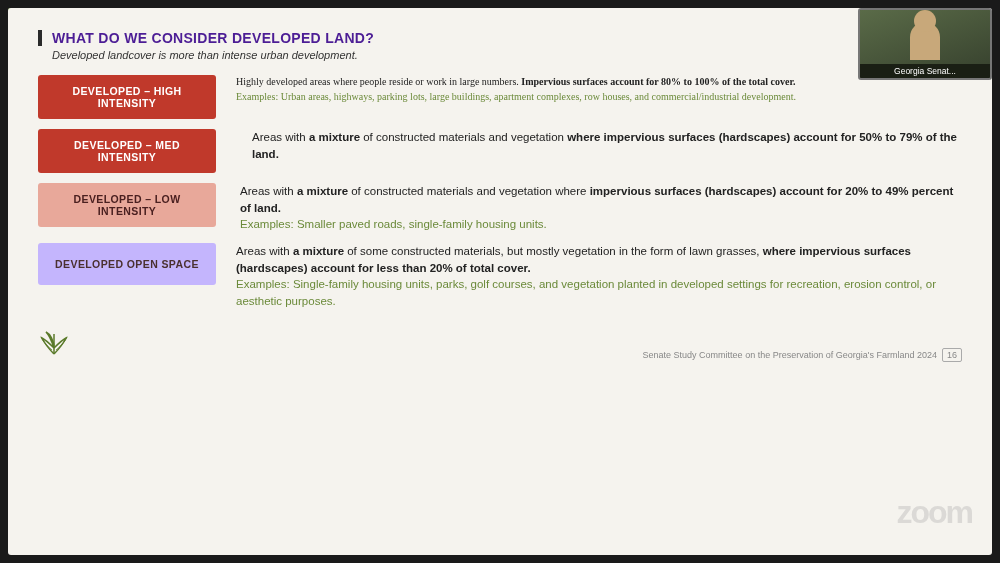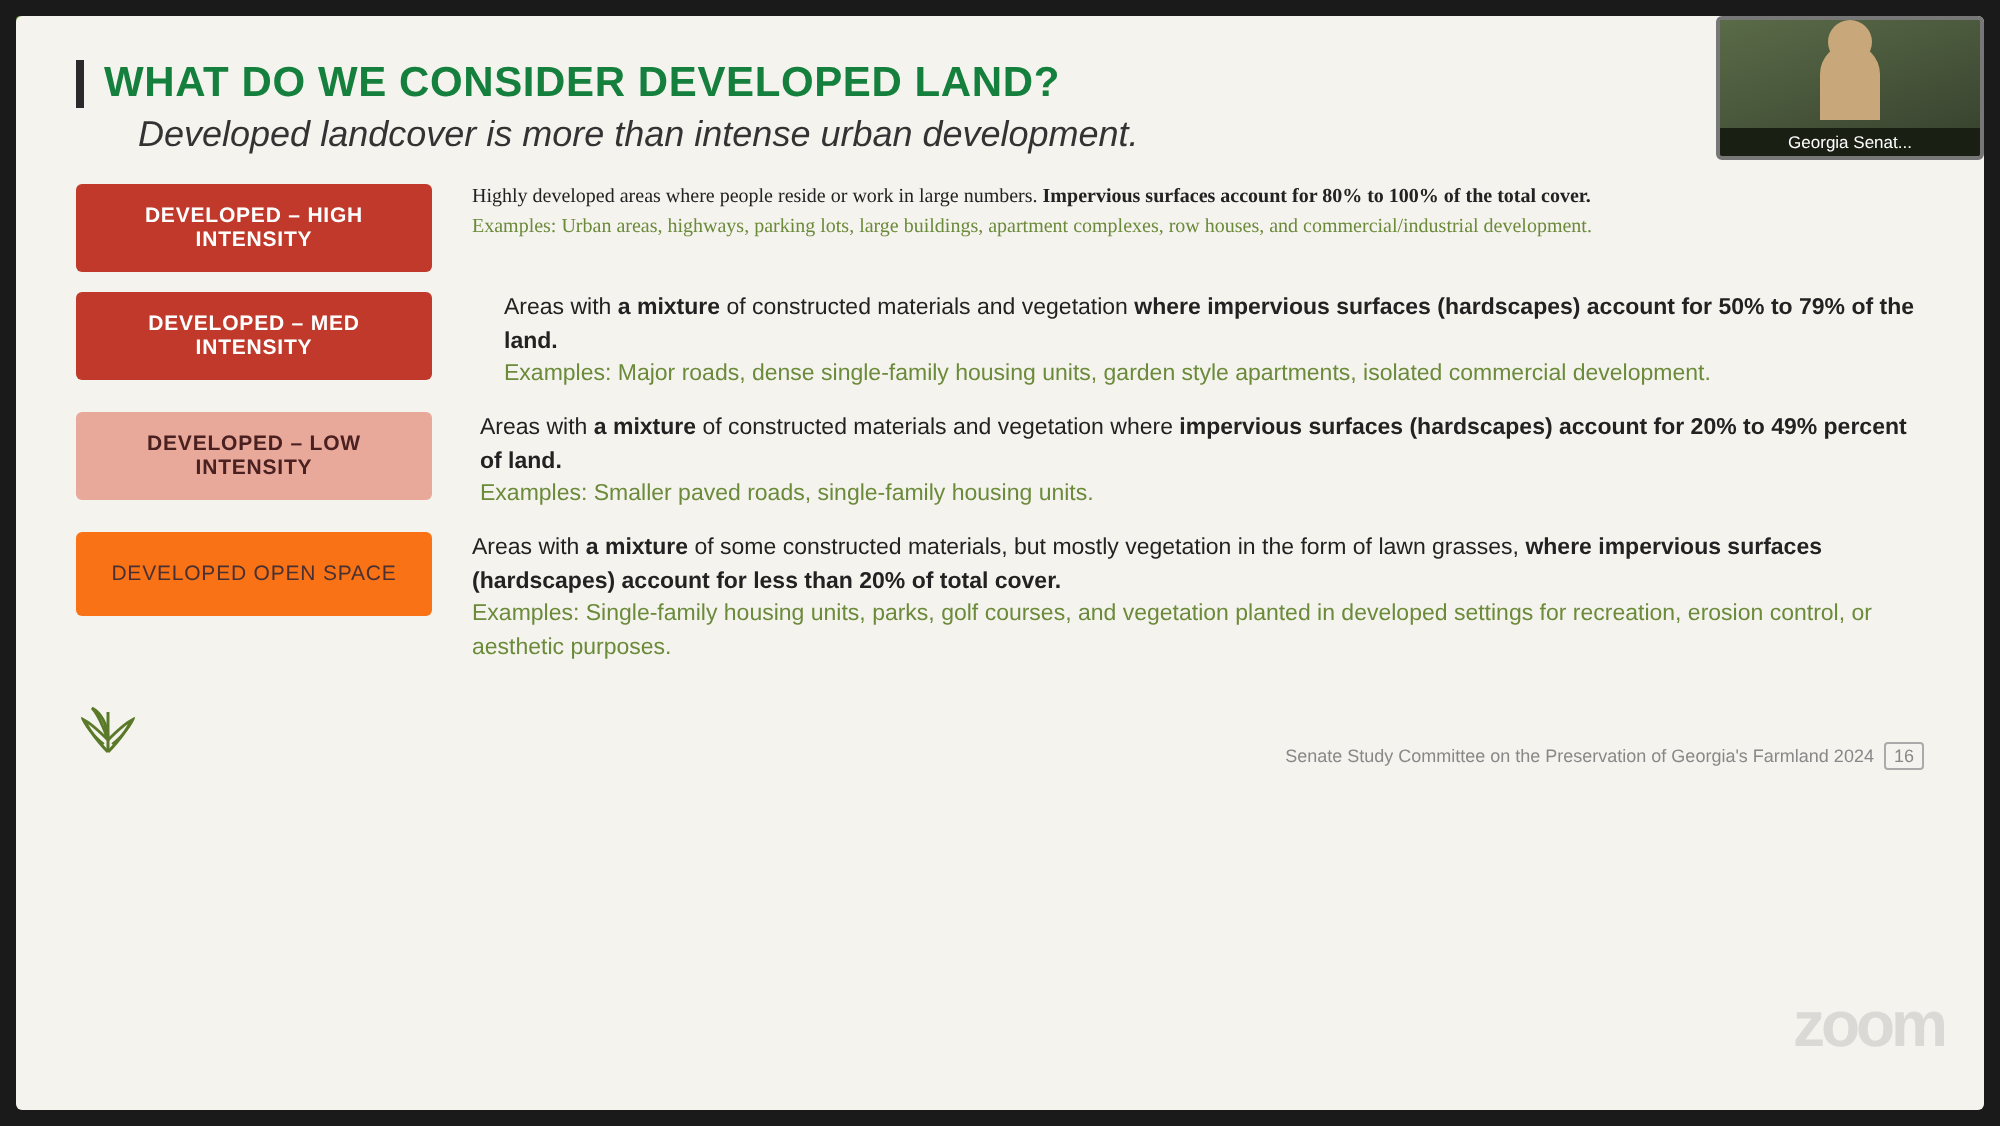--- a/index.html
+++ b/index.html
@@ -16,53 +16,52 @@
 </head>
 <body>
 
 <div style="position:absolute;top:0;left:0;width:1000px;height:563px;background:#1a1a1a;"></div>
 
 <div style="position:absolute;top:8px;left:8px;width:850px;height:8px;background:#6b8a3a;border-radius:2px 0 0 0;"></div>
 
 <div style="position:absolute;top:8px;left:8px;right:8px;bottom:8px;background:#f5f3ee;border-radius:3px;padding:22px 30px 12px 30px;">
 
   <div style="display:flex;align-items:flex-start;margin-bottom:3px;border-left:4px solid #2a2a2a;padding-left:10px;">
-    <span style="font-size:21px;font-weight:900;color:#15803d;text-transform:uppercase;letter-spacing:0.3px;font-family:Arial,sans-serif;">WHAT DO WE CONSIDER DEVELOPED LAND?</span>
+    <span style="font-size:14px;font-weight:900;color:#4c1d95;text-transform:uppercase;letter-spacing:0.3px;font-family:Arial,sans-serif;">WHAT DO WE CONSIDER DEVELOPED LAND?</span>
   </div>
 
-  <div style="font-size:18px;font-style:italic;color:#333;margin-bottom:14px;margin-left:31px;font-family:Arial,sans-serif;">Developed landcover is more than intense urban development.</div>
+  <div style="font-size:11px;font-style:italic;color:#333;margin-bottom:14px;margin-left:14px;font-family:Arial,sans-serif;">Developed landcover is more than intense urban development.</div>
 
   <div style="display:flex;flex-direction:column;gap:10px;">
 
     <div style="display:flex;align-items:flex-start;gap:20px;">
       <div style="min-width:178px;width:178px;background:#c0392b;color:white;font-weight:700;font-size:10.5px;letter-spacing:0.4px;text-transform:uppercase;text-align:center;padding:10px 8px;border-radius:3px;display:flex;align-items:center;justify-content:center;min-height:42px;font-family:Arial,sans-serif;">DEVELOPED – HIGH INTENSITY</div>
       <div style="flex:1;font-size:10px;line-height:1.45;color:#222;font-family:Liberation Serif, serif;">
         Highly developed areas where people reside or work in large numbers. <strong>Impervious surfaces account for 80% to 100% of the total cover.</strong><br>
         <span style="color:#6b8a3a;">Examples: Urban areas, highways, parking lots, large buildings, apartment complexes, row houses, and commercial/industrial development.</span>
       </div>
     </div>
 
     <div style="display:flex;align-items:flex-start;gap:36px;">
       <div style="min-width:178px;width:178px;background:#c0392b;color:white;font-weight:700;font-size:10.5px;letter-spacing:0.4px;text-transform:uppercase;text-align:center;padding:10px 8px;border-radius:3px;display:flex;align-items:center;justify-content:center;min-height:42px;font-family:Arial,sans-serif;">DEVELOPED – MED INTENSITY</div>
       <div style="flex:1;font-size:11.5px;line-height:1.45;color:#222;font-family:Arial,sans-serif;">
         Areas with <strong>a mixture</strong> of constructed materials and vegetation <strong>where impervious surfaces (hardscapes) account for 50% to 79% of the land.</strong><br>
-        <span style="color:#6b8a3a;">Examples: Major roads, dense single-family housing units, garden style apartments, isolated commercial development.</span>
       </div>
     </div>
 
     <div style="display:flex;align-items:flex-start;gap:24px;">
       <div style="min-width:178px;width:178px;background:#e8a89a;color:#4a2020;font-weight:700;font-size:10.5px;letter-spacing:0.4px;text-transform:uppercase;text-align:center;padding:10px 8px;border-radius:3px;display:flex;align-items:center;justify-content:center;min-height:42px;font-family:Arial,sans-serif;">DEVELOPED – LOW INTENSITY</div>
       <div style="flex:1;font-size:11.5px;line-height:1.45;color:#222;font-family:Arial,sans-serif;">
         Areas with <strong>a mixture</strong> of constructed materials and vegetation where <strong>impervious surfaces (hardscapes) account for 20% to 49% percent of land.</strong><br>
         <span style="color:#6b8a3a;">Examples: Smaller paved roads, single-family housing units.</span>
       </div>
     </div>
 
     <div style="display:flex;align-items:flex-start;gap:20px;">
-      <div style="min-width:178px;width:178px;background:#f97316;color:#4a3030;font-weight:400;font-size:10.5px;letter-spacing:0.4px;text-transform:uppercase;text-align:center;padding:10px 8px;border-radius:3px;display:flex;align-items:center;justify-content:center;min-height:42px;font-family:Arial,sans-serif;">DEVELOPED OPEN SPACE</div>
+      <div style="min-width:178px;width:178px;background:#c4b5fd;color:#4a3030;font-weight:700;font-size:10.5px;letter-spacing:0.4px;text-transform:uppercase;text-align:center;padding:10px 8px;border-radius:3px;display:flex;align-items:center;justify-content:center;min-height:42px;font-family:Arial,sans-serif;">DEVELOPED OPEN SPACE</div>
       <div style="flex:1;font-size:11.5px;line-height:1.45;color:#222;font-family:Arial,sans-serif;">
         Areas with <strong>a mixture</strong> of some constructed materials, but mostly vegetation in the form of lawn grasses, <strong>where impervious surfaces (hardscapes) account for less than 20% of total cover.</strong><br>
         <span style="color:#6b8a3a;">Examples: Single-family housing units, parks, golf courses, and vegetation planted in developed settings for recreation, erosion control, or aesthetic purposes.</span>
       </div>
     </div>
 
   </div>
 
   <div style="display:flex;justify-content:space-between;align-items:flex-end;margin-top:10px;">
 

